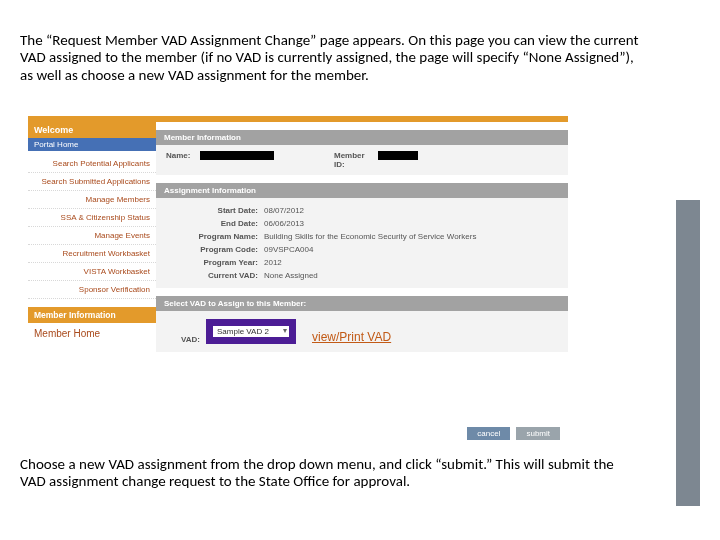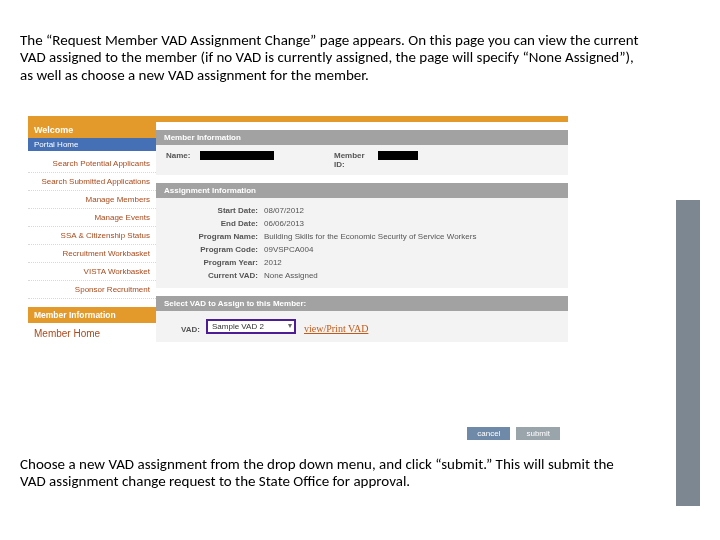--- a/index.html
+++ b/index.html
@@ -128,32 +128,32 @@
   .mem-col { display: flex; align-items: flex-start; }
   .mem-col .lbl2 {
     width: 34px; text-align: left; font-weight: bold; font-size: 8px; color:#555; padding-right:5px;
   }
   .mem-col-right { margin-left: 60px; }
   .mem-col-right .lbl2 { width: 44px; }
 
   .select-box {
     display: inline-block;
     background: #fff;
-    border: 2px solid #4c1d95;
+    border: 7px solid #4c1d95;
     font-size: 8px;
     padding: 1px 14px 1px 4px;
     position: relative;
     min-width: 90px;
     color: #333;
   }
   .select-box::after {
     content: "▾";
     position: absolute; right: 2px; top: 0; font-size: 8px; color: #666;
   }
-  .view-link { color: #c25a16; font-size: 10px; margin-left: 8px; text-decoration: underline; cursor:pointer;font-family:Liberation Serif, serif;}
+  .view-link { color: #c25a16; font-size: 12px; margin-left: 16px; text-decoration: underline; cursor:pointer;}
 
   .btn-row {
     position: absolute;
     right: 8px;
     bottom: 6px;
     display: flex;
     gap: 6px;
     justify-content: center;
   }
   .btn {
@@ -175,25 +175,25 @@
   <div class="screenshot">
     <div class="ss-top-orange"></div>
     <div class="ss-body">
       <div class="ss-sidebar">
         <div class="welcome-hdr">Welcome</div>
         <div class="portal-hdr">Portal Home</div>
         <div class="side-items">
           <div class="side-item">Search Potential Applicants</div>
           <div class="side-item">Search Submitted Applications</div>
           <div class="side-item">Manage Members</div>
+          <div class="side-item">SSA &amp; Citizenship Status</div>
           <div class="side-item">Manage Events</div>
-          <div class="side-item">SSA &amp; Citizenship Status</div>
           <div class="side-item">Recruitment Workbasket</div>
           <div class="side-item">VISTA Workbasket</div>
-          <div class="side-item">Sponsor Recruitment</div>
+          <div class="side-item">Sponsor Verification</div>
         </div>
         <div class="mi-hdr">Member Information</div>
         <div class="mi-item">Member Home</div>
       </div>
 
       <div class="ss-main">
 
         <div class="sec-hdr">Member Information</div>
         <div class="sec-body">
           <div class="mem-row">

